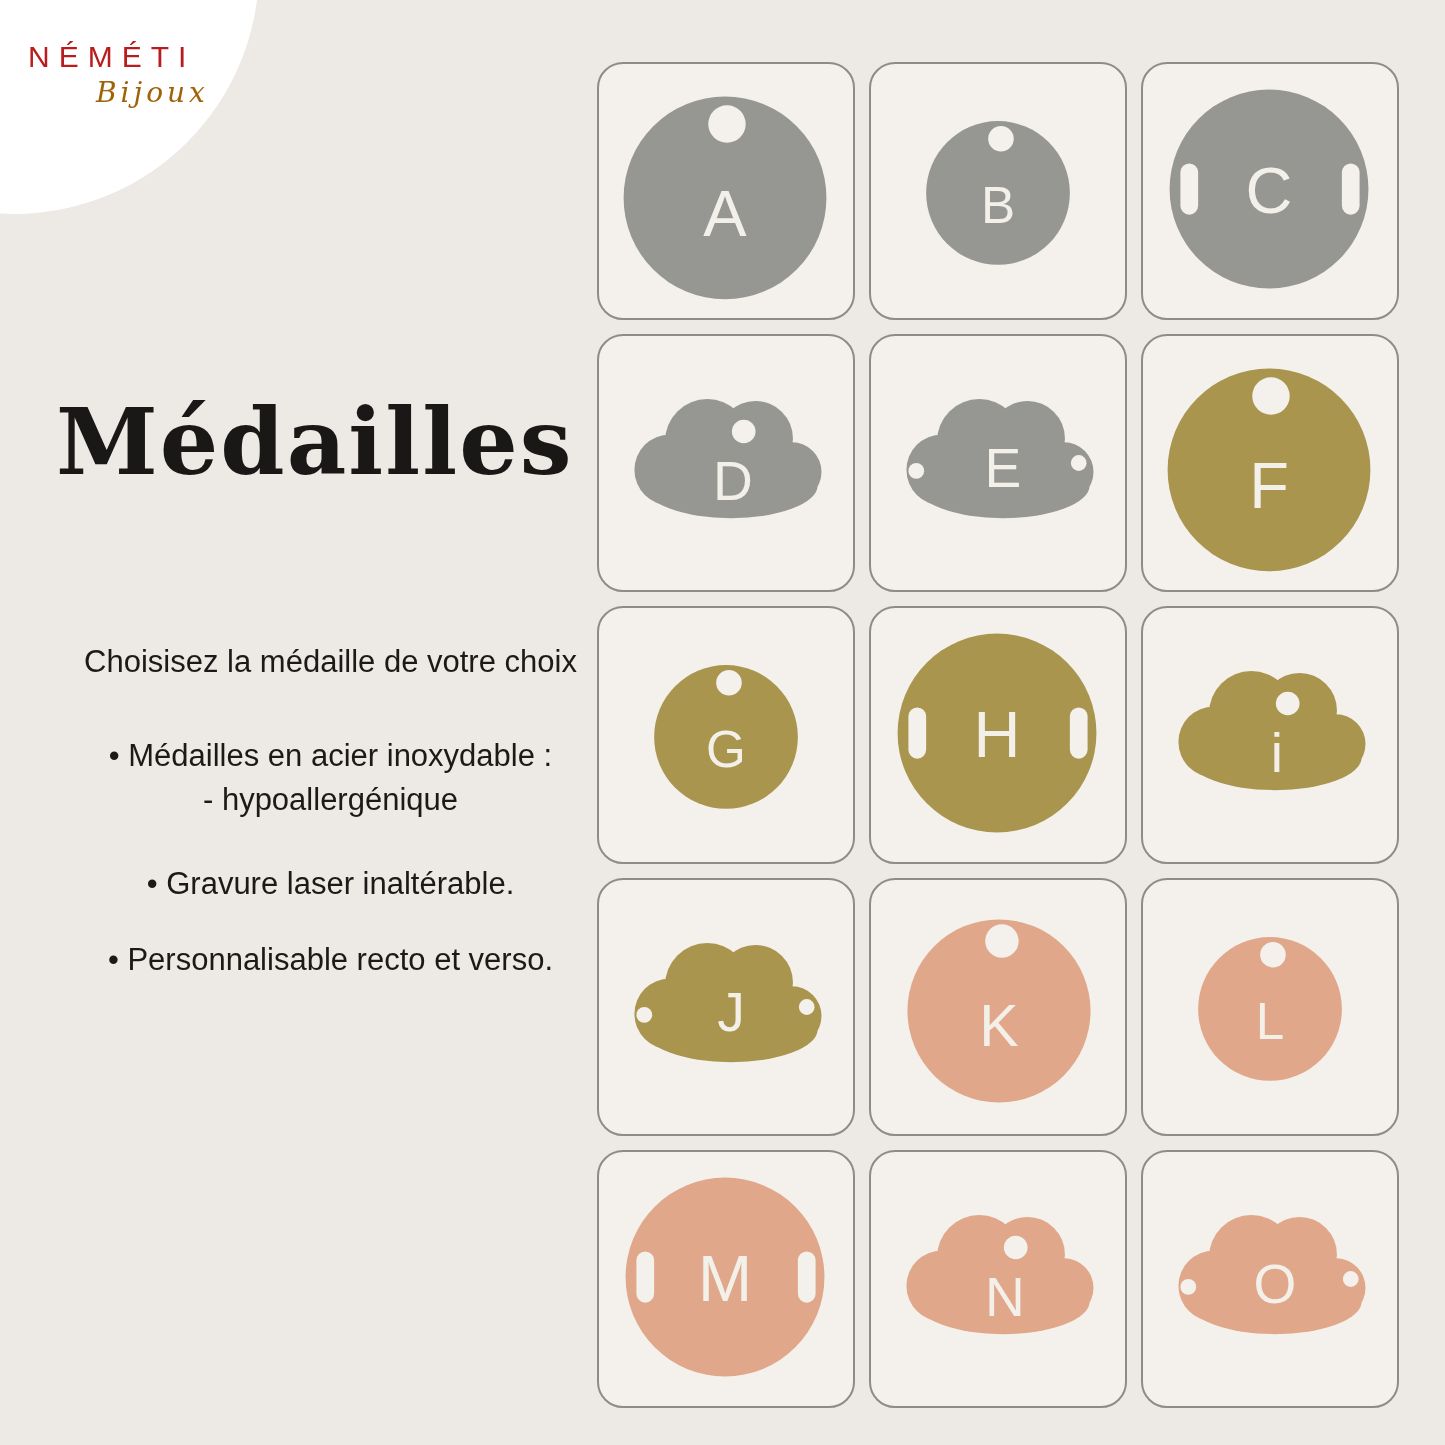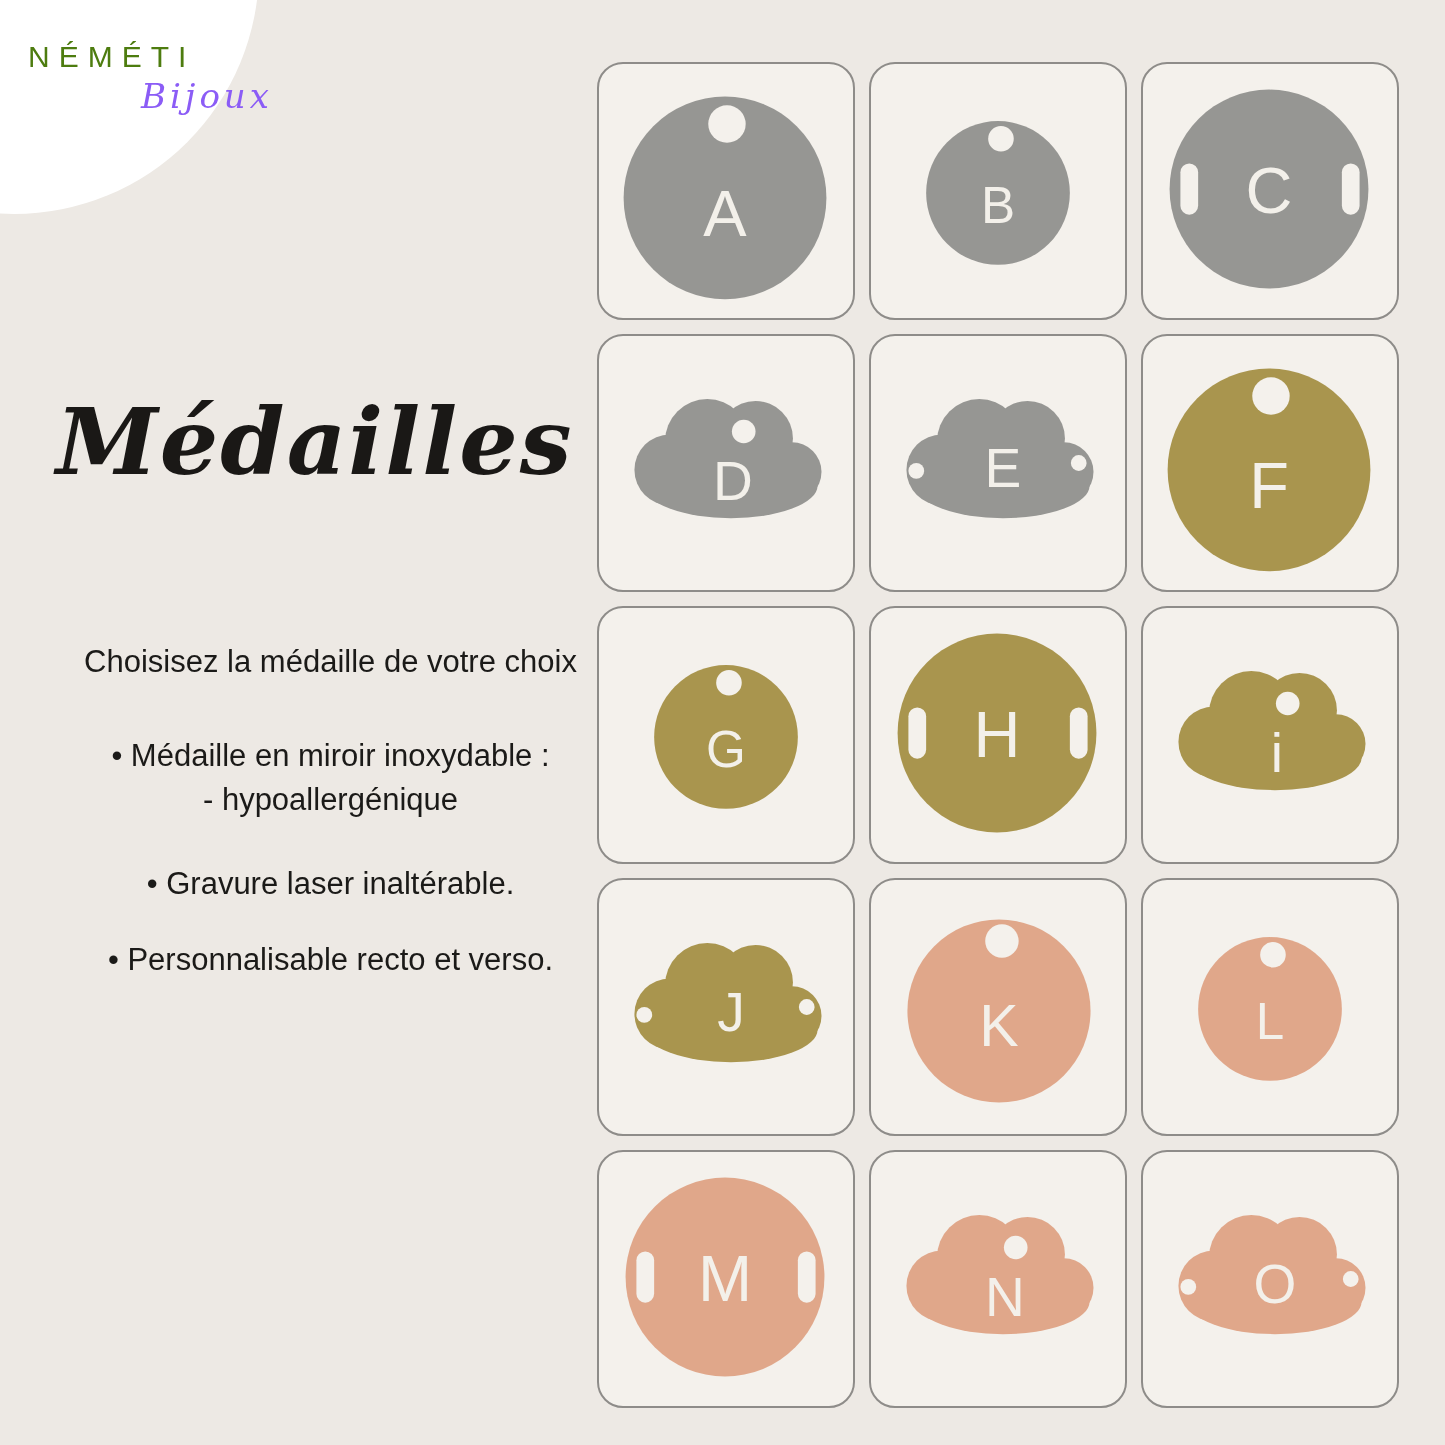--- a/index.html
+++ b/index.html
@@ -9,31 +9,31 @@
     font-family:"Liberation Sans",sans-serif;
     color:#1B1A18;
   }
   
   .logo-blob{
     position:absolute;left:-231px;top:-276px;width:490px;height:490px;
     border-radius:50%;background:#FFFFFF;
   }
   .brand-name{
     position:absolute;left:28px;top:40px;
-    font-size:30px;letter-spacing:9px;color:#4d7c0f;font-weight:400;
+    font-size:30px;letter-spacing:9px;color:#b91c1c;font-weight:400;
   }
   .brand-sub{
     position:absolute;left:96px;top:76px;
     font-family:"DejaVu Serif",serif;font-style:italic;
-    font-size:34px;letter-spacing:4px;color:#8b5cf6;margin-left:45px;
+    font-size:28px;letter-spacing:4px;color:#a16207;
   }
   
   .page-title{
     position:absolute;left:56px;top:388px;margin:0;
-    font-family:"DejaVu Serif",serif;font-style:italic;font-weight:bold;
+    font-family:"DejaVu Serif",serif;font-weight:bold;
     font-size:92px;color:#1A1816;letter-spacing:2px;text-align:right;
   }
   
   .copy{position:absolute;left:58px;top:640px;width:545px;font-size:31px;line-height:44px;}
   .copy p{margin:0;text-align:center;}
   .copy .intro{margin-bottom:50px;}
   .copy .laser{margin-top:40px;}
   .copy .perso{margin-top:32px;}
   
   .grid{
@@ -51,21 +51,21 @@
 <body>
 
 <div class="logo-blob"></div>
 <div class="brand-name">NÉMÉTI</div>
 <div class="brand-sub">Bijoux</div>
 
 <h1 class="page-title">Médailles</h1>
 
 <div class="copy">
   <p class="intro">Choisisez la médaille de votre choix</p>
-  <p>• Médaille en miroir inoxydable :</p>
+  <p>• Médailles en acier inoxydable :</p>
   <p>- hypoallergénique</p>
   <p class="laser">• Gravure laser inaltérable.</p>
   <p class="perso">• Personnalisable recto et verso.</p>
 </div>
 
 <div class="grid">
     <div class="cell">
       <svg viewBox="0 0 258 258">
         <defs>
           <mask id="m0">

